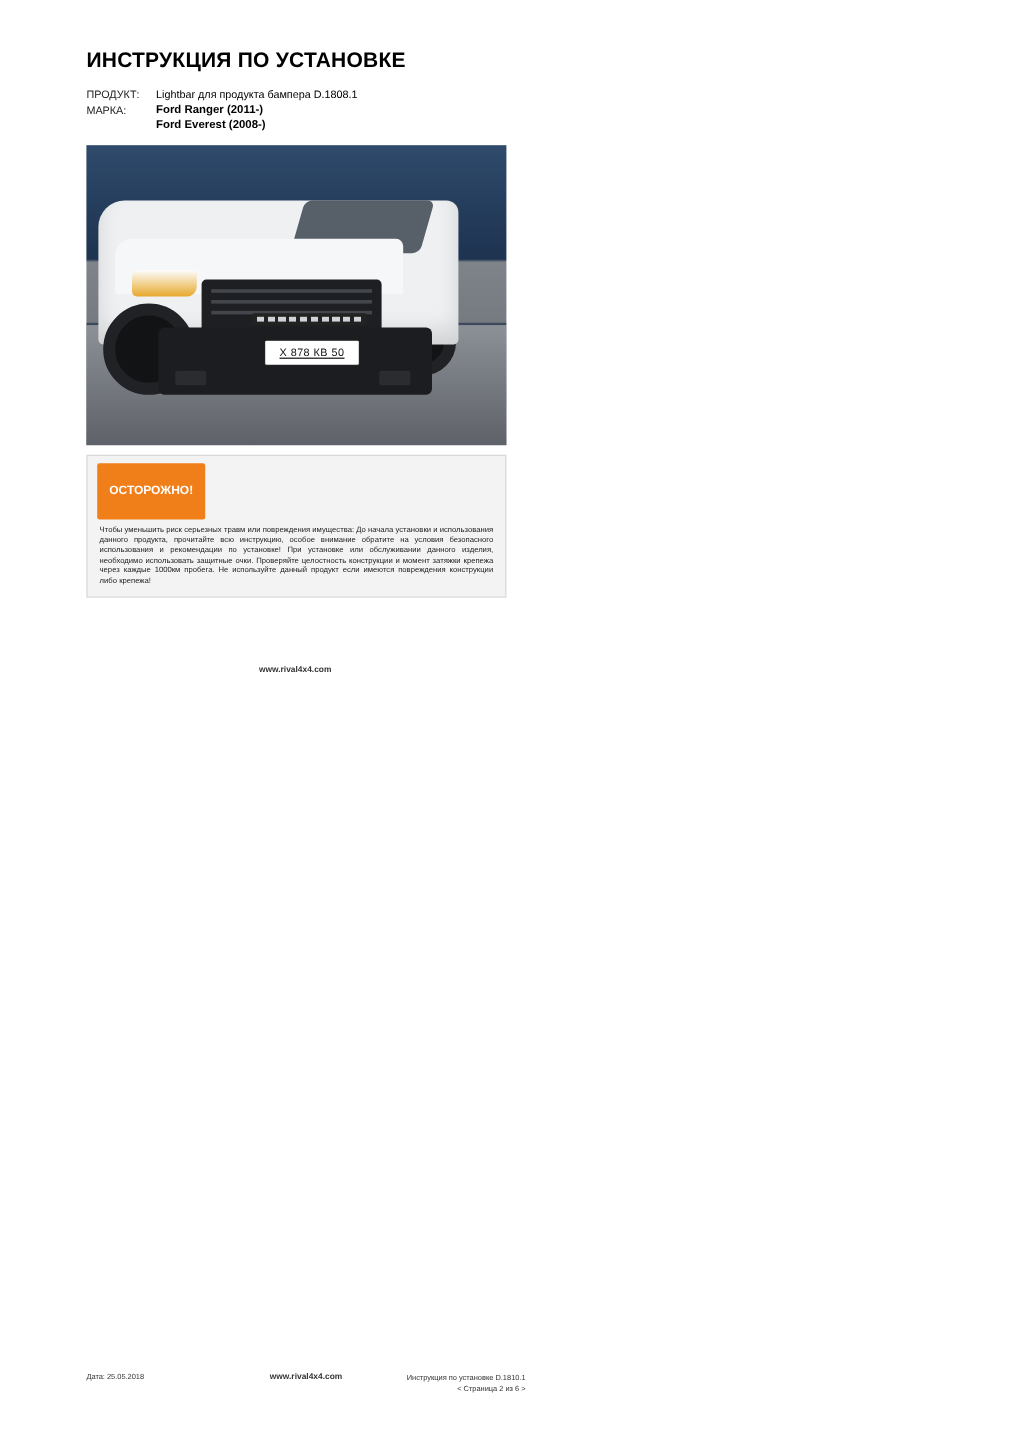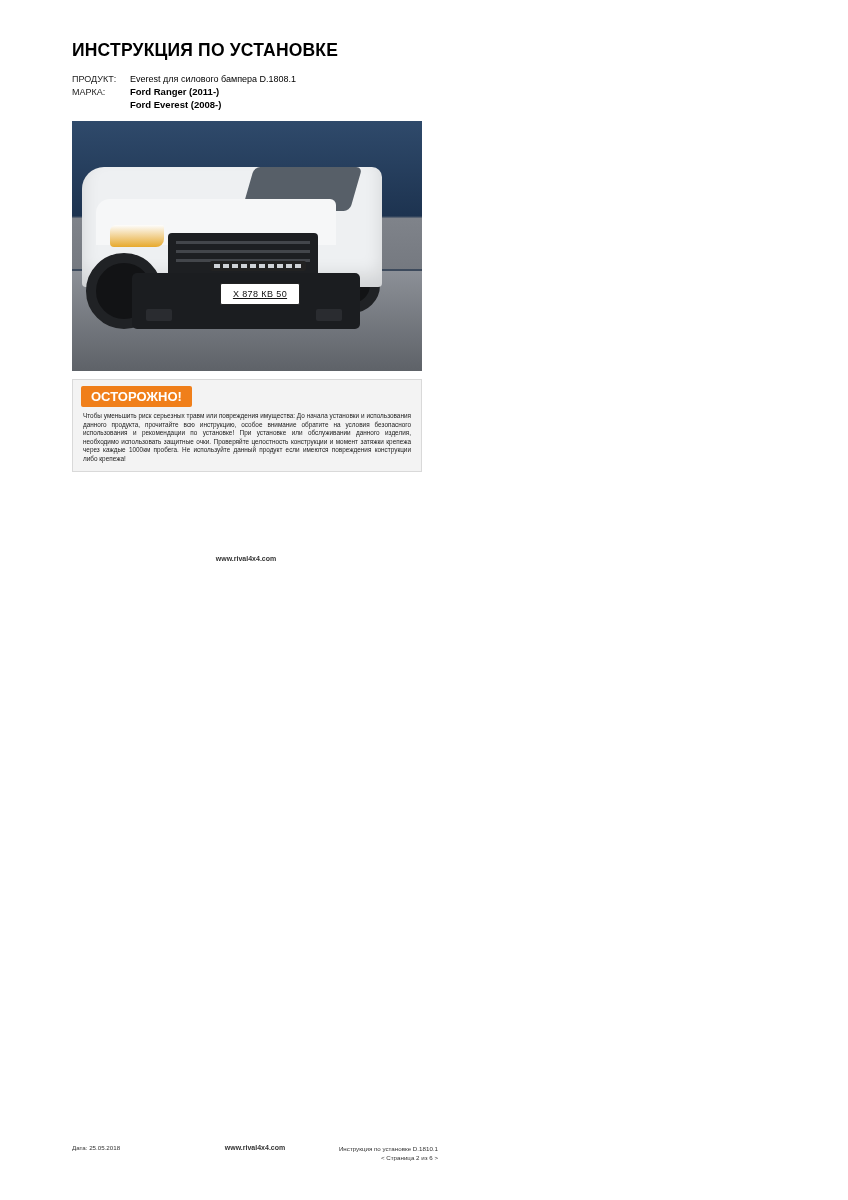--- a/index.html
+++ b/index.html
@@ -115,23 +115,23 @@
     margin-top: 8px;
     width: 350px;
     border: 1px solid #d9d9d9;
     background: #f3f3f3;
     padding: 0 0 7px 0;
   }
   .warn-tag {
     display: inline-block;
     background: #f07f1a;
     color: #fff;
-    font-size: 13px;
+    font-size: 10px;
     font-weight: bold;
-    padding: 3px 10px;
+    padding: 18px 10px;
     margin: 6px 0 5px 8px;
     border-radius: 2px;
   }
   .warn-text {
     font-size: 6.4px;
     line-height: 8.6px;
     color: #222;
     padding: 0 10px;
     text-align: justify;
   }
@@ -161,21 +161,21 @@
 
 <div class="page">
 
   <div class="sheet sheet-tl">
     <div class="tl-inner">
 
       <div class="doc-title">ИНСТРУКЦИЯ ПО УСТАНОВКЕ</div>
 
       <div class="meta-row">
         <div class="meta-key">ПРОДУКТ:</div>
-        <div class="meta-val">Everest для силового бампера D.1808.1</div>
+        <div class="meta-val">Lightbar для продукта бампера D.1808.1</div>
       </div>
       <div class="meta-row">
         <div class="meta-key">МАРКА:</div>
         <div class="meta-val bold">Ford Ranger (2011-)</div>
       </div>
       <div class="meta-row">
         <div class="meta-key"></div>
         <div class="meta-val bold">Ford Everest (2008-)</div>
       </div>
 

